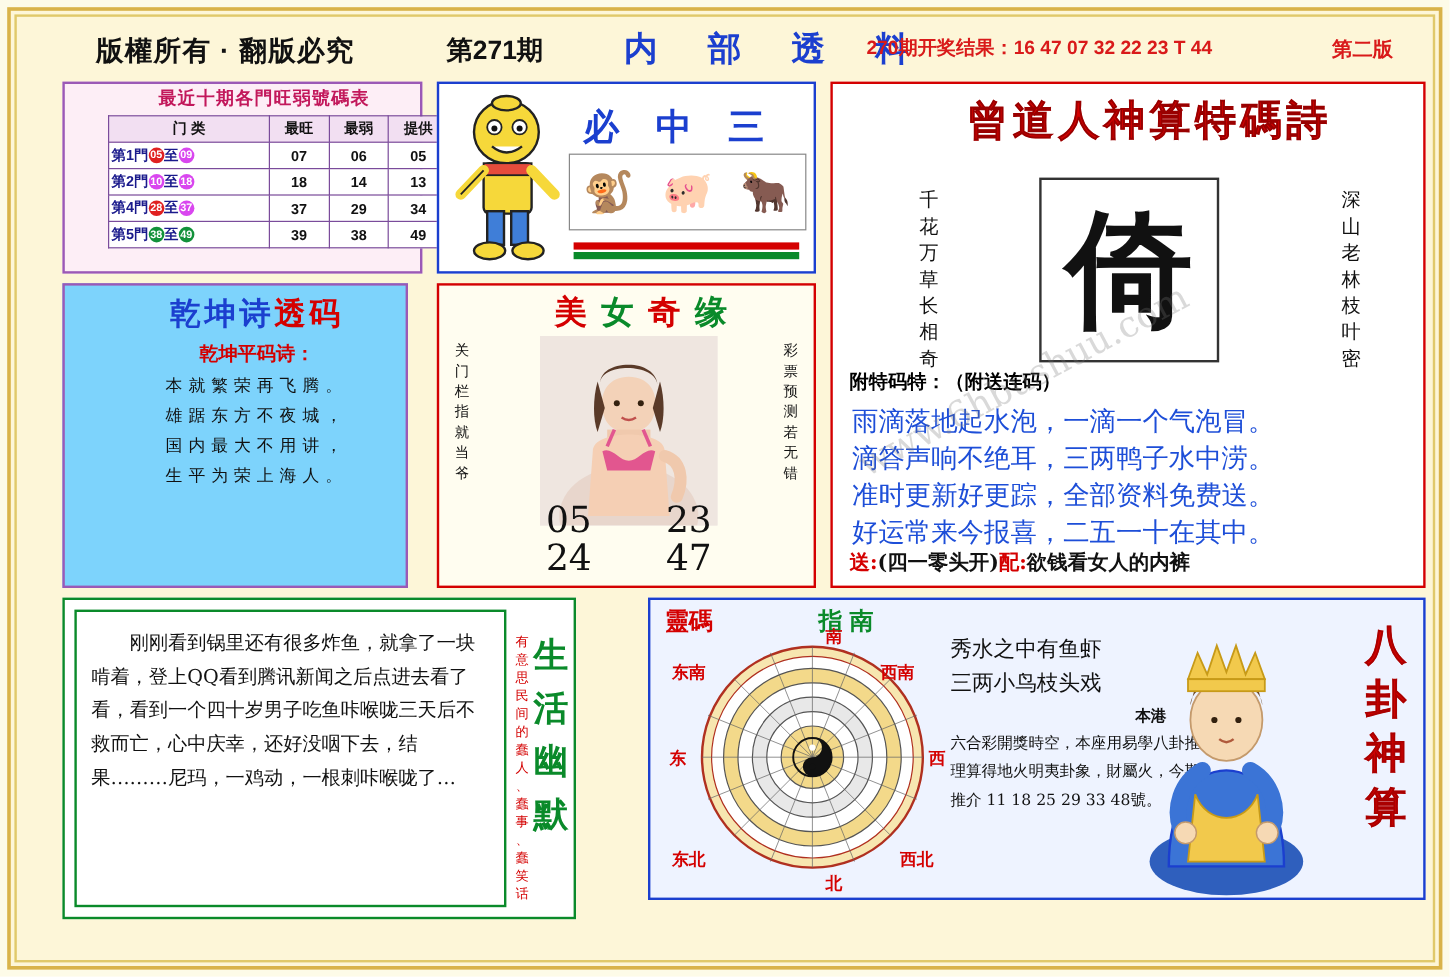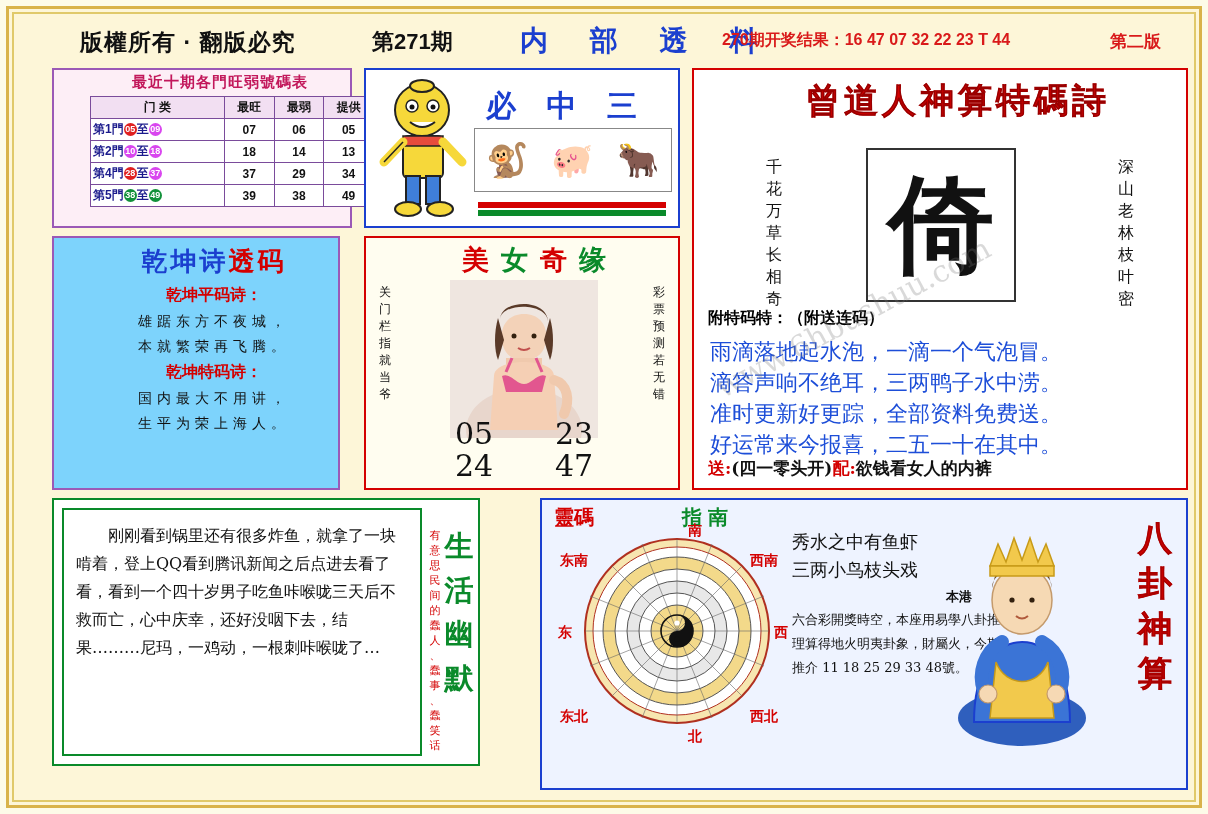--- a/index.html
+++ b/index.html
@@ -74,21 +74,21 @@
   .zdr-bottom .blk{color:#111;}
 
   
   .joke-panel{left:52px;top:498px;width:428px;height:268px;border:2px solid #0a8a2a;background:#fff;}
   .joke-inner{position:absolute;left:8px;top:8px;right:56px;bottom:8px;border:2px solid #0a8a2a;background:#fff;}
   .joke-text{padding:12px 12px 0 12px;font-size:16px;line-height:28px;color:#111;text-indent:32px;font-family:"DejaVu Serif",serif;}
   .joke-side{position:absolute;right:34px;top:28px;width:18px;font-size:11px;line-height:15px;color:#d40000;text-align:center;}
   .joke-vert{position:absolute;right:4px;top:24px;width:30px;font-size:29px;line-height:44px;font-weight:bold;color:#0a8a2a;text-align:center;font-family:"DejaVu Serif",serif;}
 
   
-  .bagua-panel{left:540px;top:498px;width:648px;height:292px;border:2px solid #1b3fcf;background:#eef3ff;}
+  .bagua-panel{left:540px;top:498px;width:648px;height:252px;border:2px solid #1b3fcf;background:#eef3ff;}
   .lm-title{position:absolute;left:12px;top:4px;font-size:20px;font-weight:bold;color:#d40000;font-family:"DejaVu Serif",serif;}
   .zn-title{position:absolute;left:140px;top:4px;font-size:20px;font-weight:bold;color:#0a8a2a;letter-spacing:6px;font-family:"DejaVu Serif",serif;}
   .compass{position:absolute;left:40px;top:36px;width:190px;height:190px;}
   .dir{position:absolute;font-size:14px;font-weight:bold;color:#d40000;font-family:"DejaVu Serif",serif;}
   .bagua-text{position:absolute;left:250px;top:28px;width:210px;font-size:18px;line-height:28px;color:#111;font-family:"DejaVu Serif",serif;}
   .bagua-small{position:absolute;left:250px;top:108px;width:215px;font-size:13px;line-height:24px;color:#111;font-family:"DejaVu Serif",serif;}
   .bagua-bengang{position:absolute;left:404px;top:88px;font-size:13px;font-weight:bold;color:#111;}
   .deity{position:absolute;right:96px;top:22px;width:136px;height:226px;}
   .bagua-vert{position:absolute;right:8px;top:16px;width:46px;font-size:34px;line-height:45px;font-weight:bold;color:#d40000;text-align:center;font-family:"DejaVu Serif",serif;-webkit-text-stroke:0.5px #a00;}
 
@@ -147,23 +147,22 @@
           </tr>
         </tbody>
     </table>
   </div>
 
   <div class="panel qk-panel">
     <div class="qk-title">
       <span class="qk-t1">乾坤诗</span><span class="qk-t2">透码</span>
     </div>
     <div class="qk-sub">乾坤平码诗：</div>
+    <div class="qk-line">本就繁荣再飞腾。</div>
     <div class="qk-line">雄踞东方不夜城，</div>
-    <div class="qk-line">本就繁荣再飞腾。</div>
-    <div class="qk-sub">乾坤特码诗：</div>
     <div class="qk-line">国内最大不用讲，</div>
     <div class="qk-line">生平为荣上海人。</div>
   </div>
 
   <div class="panel cartoon-panel">
     <svg width="110" height="150" viewBox="0 0 110 150" style="position:absolute;left:4px;top:6px;">
       <ellipse cx="52" cy="34" rx="27" ry="26" fill="#f6d83a" stroke="#222" stroke-width="2"></ellipse>
       <ellipse cx="52" cy="10" rx="12" ry="6" fill="#f6d83a" stroke="#222" stroke-width="2"></ellipse>
       <circle cx="42" cy="30" r="6" fill="#fff" stroke="#222" stroke-width="1.5"></circle>
       <circle cx="63" cy="30" r="6" fill="#fff" stroke="#222" stroke-width="1.5"></circle>
@@ -326,21 +325,21 @@
         <circle cx="95" cy="95" r="16" fill="none" stroke="#111" stroke-width="1.6"></circle>
         <circle cx="95" cy="87" r="2.6" fill="#fff"></circle>
         <circle cx="95" cy="103" r="2.6" fill="#111"></circle>
       </svg>
     </div>
     <div class="dir" style="left:146px;top:22px;">南</div>
     <div class="dir" style="left:146px;top:228px;">北</div>
     <div class="dir" style="left:16px;top:124px;">东</div>
     <div class="dir" style="left:232px;top:124px;">西</div>
     <div class="dir" style="left:18px;top:52px;">东南</div>
-    <div class="dir" style="left:208px;top:52px;font-family:Liberation Mono, monospace;">西南</div>
+    <div class="dir" style="left:192px;top:52px;font-family:Liberation Mono, monospace;">西南</div>
     <div class="dir" style="left:18px;top:208px;">东北</div>
     <div class="dir" style="left:208px;top:208px;">西北</div>
 
     <div class="bagua-text">
       <div>秀水之中有鱼虾</div>
       <div>三两小鸟枝头戏</div>
     </div>
     <div class="bagua-bengang">本港</div>
     <div class="bagua-small">六合彩開獎時空，本座用易學八卦推理算得地火明夷卦象，財屬火，今期推介  11 18 25 29 33 48號。</div>
 

